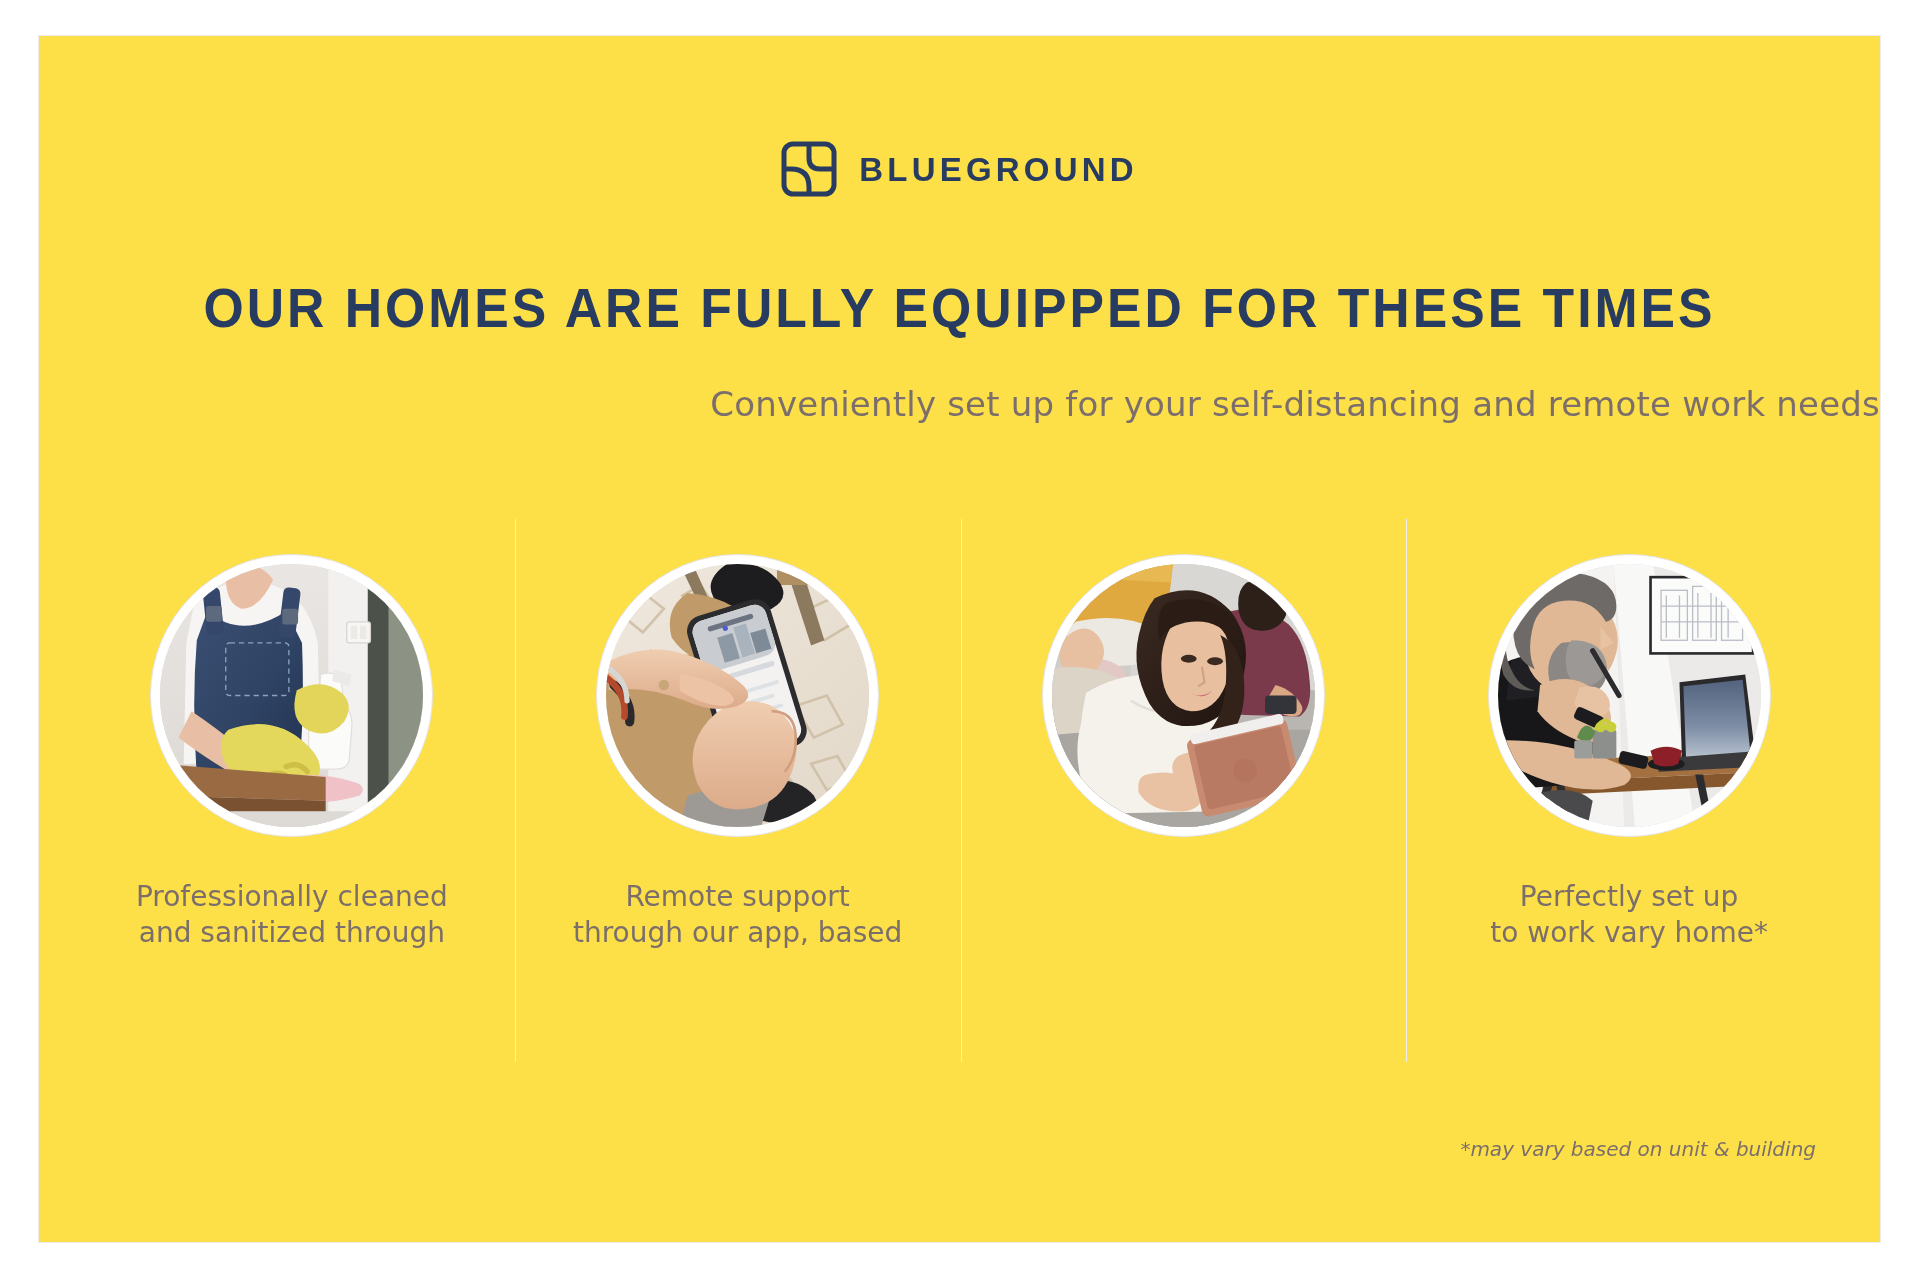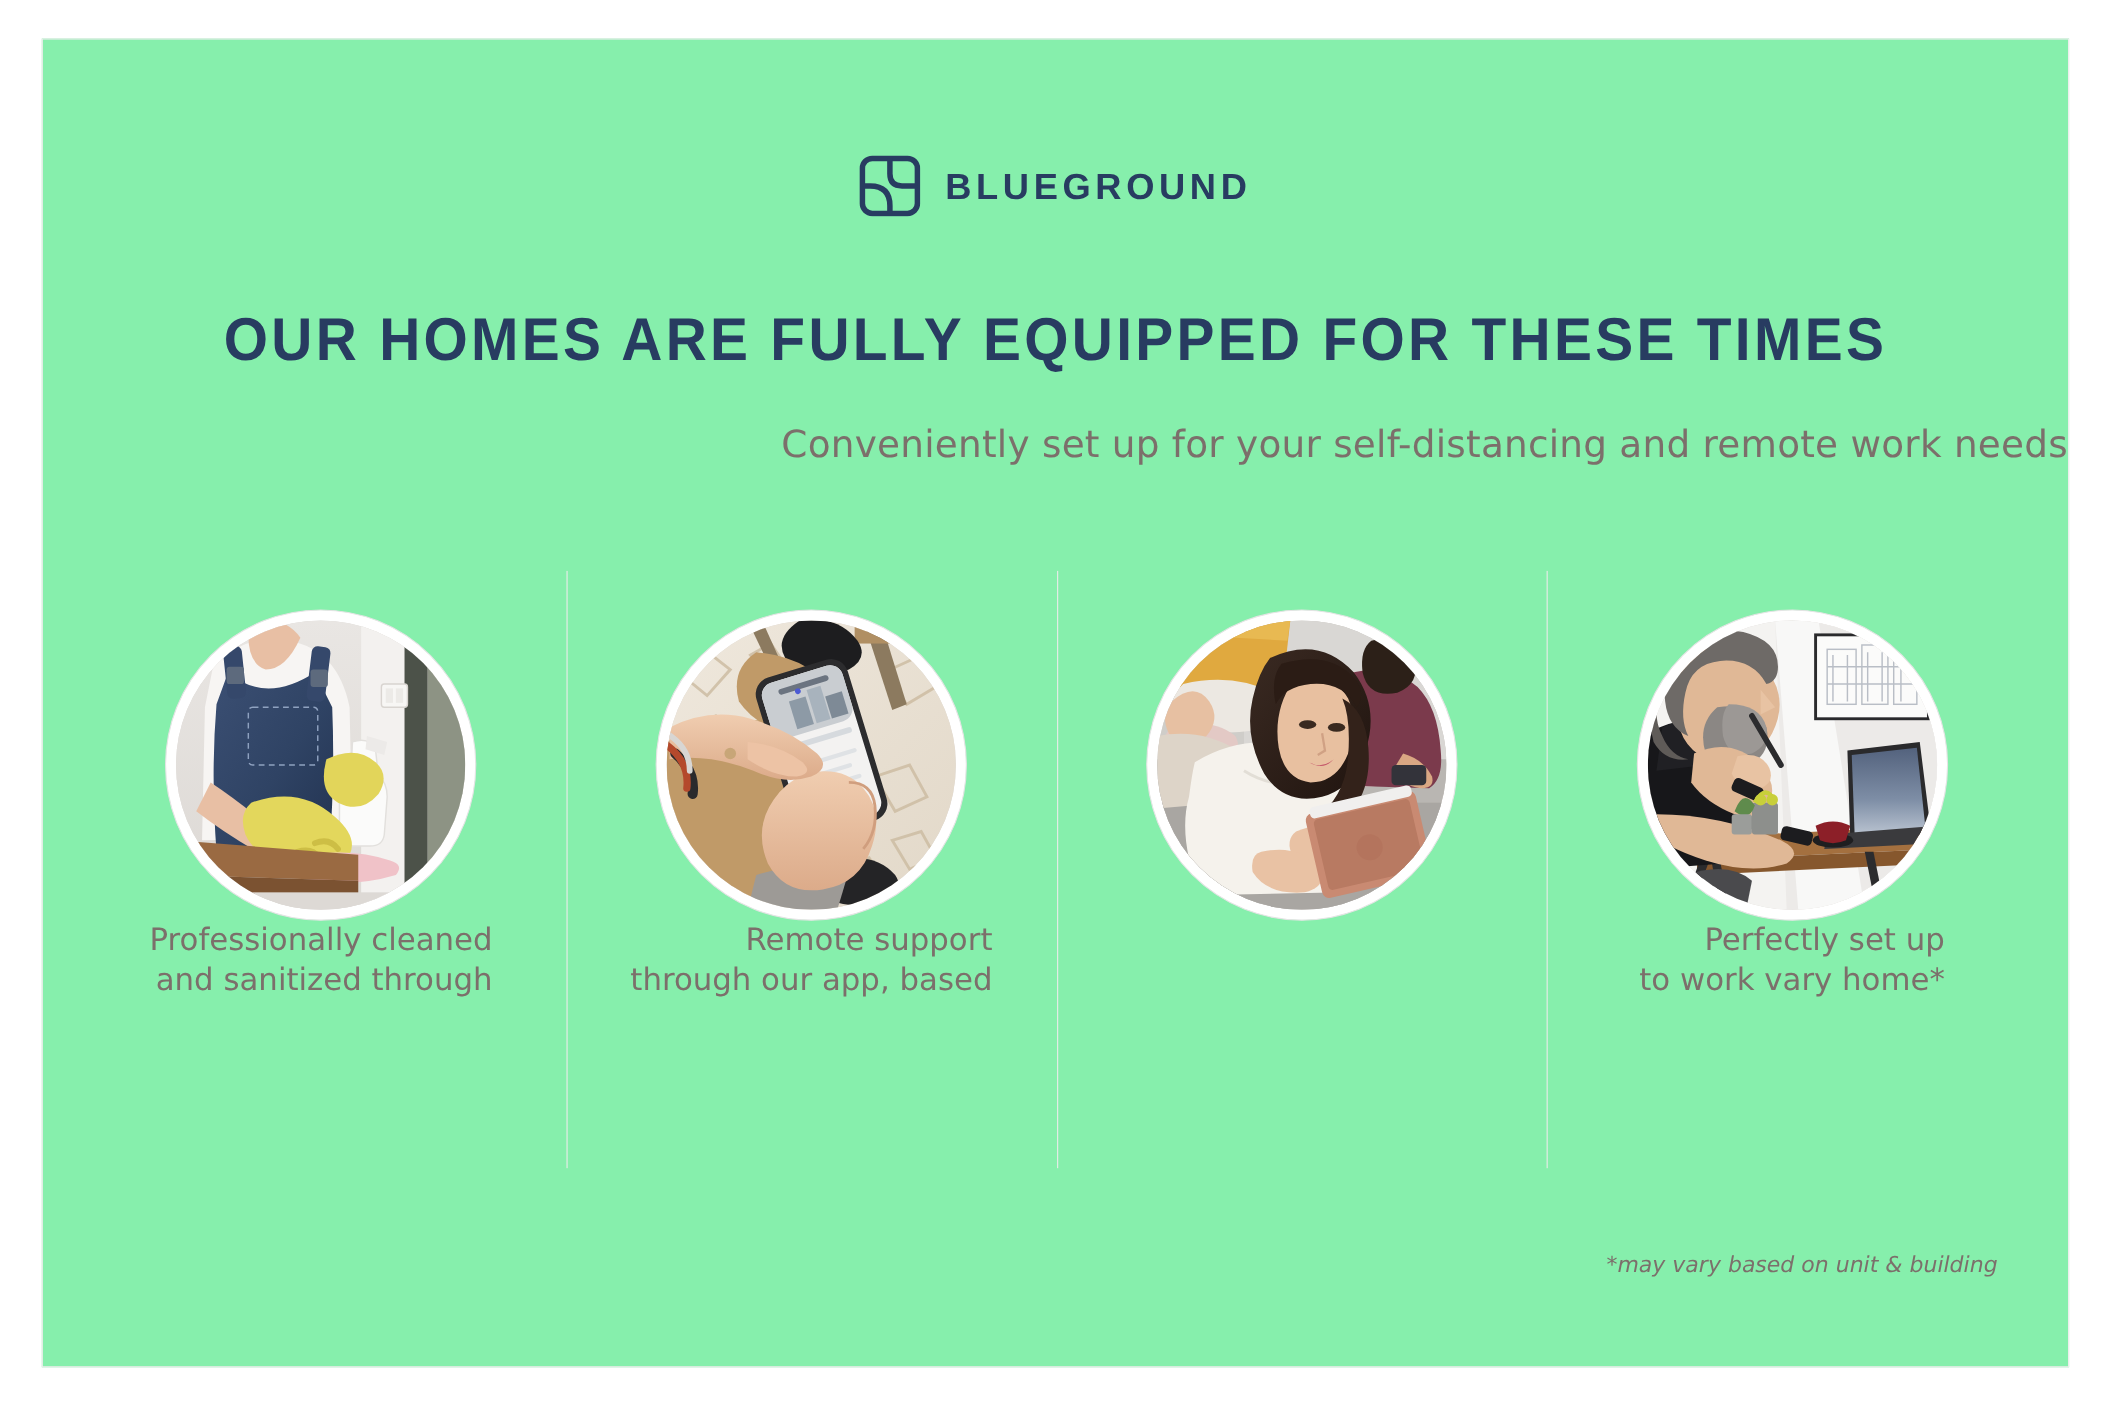--- a/index.html
+++ b/index.html
@@ -14,21 +14,21 @@
     overflow: hidden;
   }
 
   .poster {
     position: absolute;
     left: 38px;
     top: 35px;
     width: 1843px;
     height: 1208px;
     border: 1px solid #ececec;
-    background: #86efac;
+    background: #fde047;
     box-sizing: border-box;
   }
 
   
   .brand {
     position: absolute;
     top: 105px;
     left: 0;
     width: 100%;
     display: flex;
@@ -121,21 +121,22 @@
     width: 100%;
     height: 100%;
     border-radius: 50%;
     overflow: hidden;
     position: relative;
     background: #dcd8d4;
   }
   .thumb svg { display: block; width: 100%; height: 100%; }
 
   .caption {
-    text-align: right;
+    margin-top: 42px;
+    text-align: center;
     font-size: 28px;
     line-height: 1.28;
     color: #7C6F6B;
     font-family: "DejaVu Sans", sans-serif;
     max-width: 330px;
   }
 
   .footnote {
     position: absolute;
     right: 64px;

